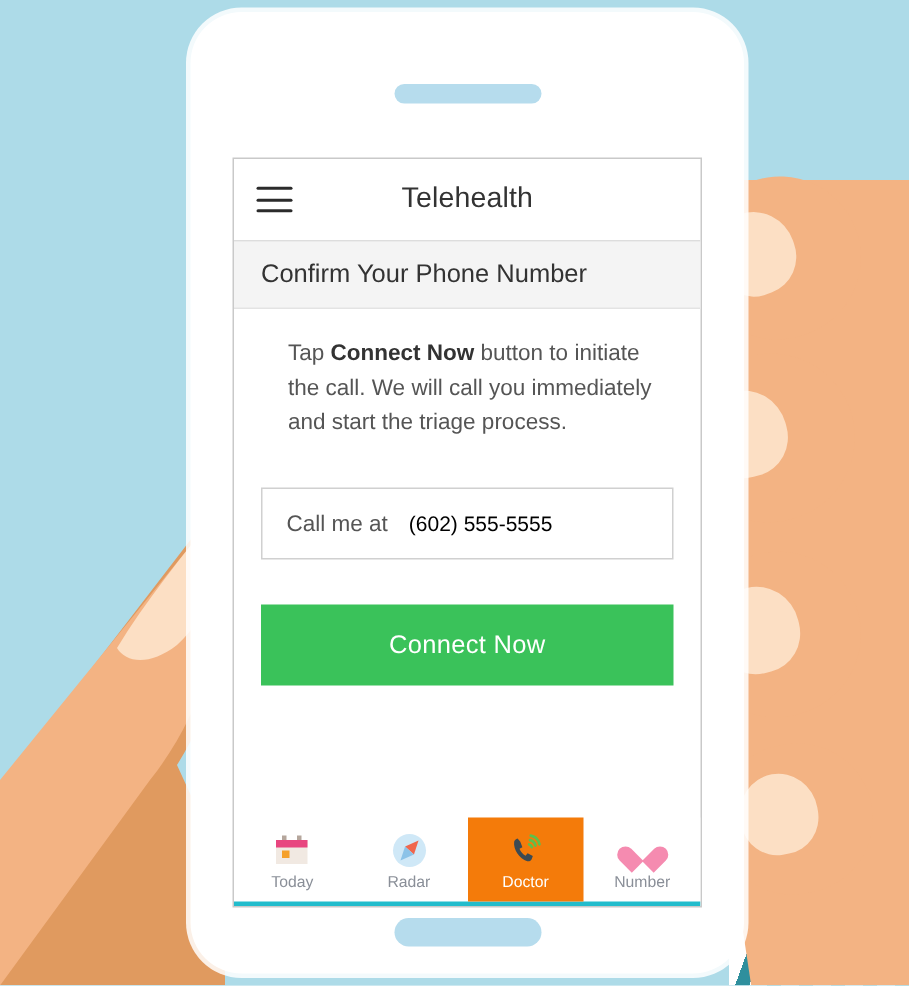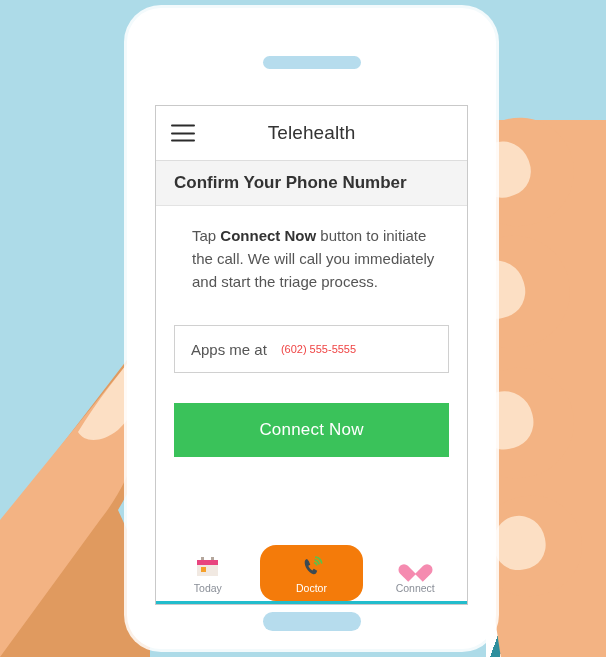--- a/index.html
+++ b/index.html
@@ -182,21 +182,21 @@
     flex: 0 0 45px;
     background: #f4f4f4;
     border-bottom: 1px solid #e3e3e3;
     display: flex;
     align-items: center;
     padding-left: 18px;
     box-sizing: border-box;
   }
   .subheader-title {
     font-size: 17px;
-    font-weight: bold;
+    font-weight: normal;
     color: #333333;
   }
 
   
   .content {
     flex: 1 1 auto;
     padding: 18px 18px 0 18px;
     box-sizing: border-box;
     position: relative;
   }
@@ -217,22 +217,22 @@
     box-sizing: border-box;
     background: #ffffff;
     margin-bottom: 30px;
   }
   .field-label {
     font-size: 15px;
     color: #555555;
     margin-right: 14px;
   }
   .field-value {
-    font-size: 11px;
-    color: #ef4444;
+    font-size: 14px;
+    color: #000000;
   }
 
   .connect-btn {
     display: block;
     width: 100%;
     height: 54px;
     background: #3ac25a;
     color: #ffffff;
     border: none;
     font-size: 17px;
@@ -262,21 +262,21 @@
   }
   .tab {
     flex: 1 1 0;
     display: flex;
     flex-direction: column;
     align-items: center;
     justify-content: center;
     cursor: pointer;
     padding-top: 2px;
   }
-  .tab.active { background: #f47b0a; border-radius: 16px; }
+  .tab.active { background: #f47b0a; }
   .tab-label {
     font-size: 10.5px;
     color: #8a8f98;
     margin-top: 3px;
   }
   .tab.active .tab-label { color: #ffffff; }
   .tab-icon {
     width: 24px;
     height: 24px;
     display: flex;
@@ -383,21 +383,21 @@
       </div>
 
       <div class="subheader">
         <div class="subheader-title">Confirm Your Phone Number</div>
       </div>
 
       <div class="content">
         <p class="intro"><span>Tap </span><b>Connect Now</b><span> button to initiate the call. We will call you immediately and start the triage process.</span></p>
 
         <div class="phone-field">
-          <span class="field-label">Apps me at</span>
+          <span class="field-label">Call me at</span>
           <span class="field-value" title="(602) 555-5555">(602) 555-5555</span>
         </div>
 
         <button class="connect-btn" style="background: rgb(58, 194, 90);">Connect Now</button>
       </div>
 
 
       <div class="tabbar" style="border-bottom-color: rgb(34, 188, 204);">
 
         <div class="tab">
@@ -406,39 +406,48 @@
               <div class="p1"></div>
                 <div class="p2"></div>
               <div class="body"></div>
                 <div class="top"></div>
                 <div class="dot"></div>
             </div>
           </div>
           <div class="tab-label">Today</div>
         </div>
 
+        <div class="tab">
+          <div class="tab-icon">
+            <div class="ic-comp">
+                <div class="n1"></div>
+                <div class="n2"></div>
+              </div>
+          </div>
+          <div class="tab-label">Radar</div>
+        </div>
 
 
         <div class="tab active" style="background: rgb(244, 123, 10);">
           <div class="tab-icon">
             <svg class="ic-call" viewBox="0 0 24 24">
               <path d="M6.6 3.2 C5.4 3.4 4.3 4.4 4.1 5.7 C3.4 11.3 8.0 18.2 13.6 19.8
                        C15.0 20.2 16.4 19.4 16.9 18.1 L17.7 16.0 L13.9 14.0 L12.4 15.8
                        C10.4 14.6 8.9 12.9 8.0 10.7 L10.1 9.6 L8.6 5.6 Z" fill="#3c4a52"></path>
               <path d="M15.6 4.4 C17.6 4.8 19.2 6.4 19.6 8.4" stroke="#5fbf4a" stroke-width="2" fill="none" stroke-linecap="round"></path>
               <path d="M15.0 7.6 C16.0 7.9 16.7 8.6 17.0 9.6" stroke="#5fbf4a" stroke-width="2" fill="none" stroke-linecap="round"></path>
               <path d="M16.2 1.2 C19.4 1.8 21.9 4.3 22.5 7.5" stroke="#5fbf4a" stroke-width="2" fill="none" stroke-linecap="round"></path>
             </svg>
           </div>
           <div class="tab-label">Doctor</div>
         </div>
 
         <div class="tab">
           <div class="tab-icon">
             <div class="ic-heart"></div>
           </div>
-          <div class="tab-label">Connect</div>
+          <div class="tab-label">Number</div>
         </div>
 
       </div>
     </div>
   </div>
 </div>
 
 </body></html>

